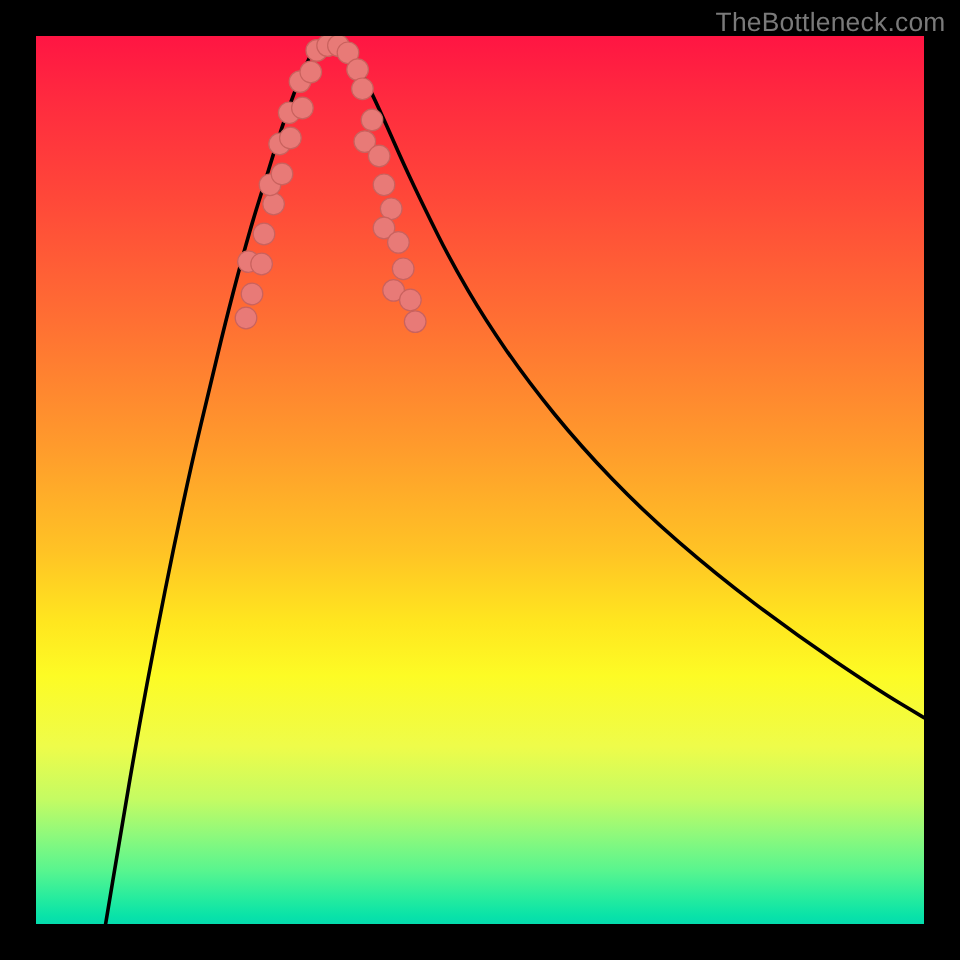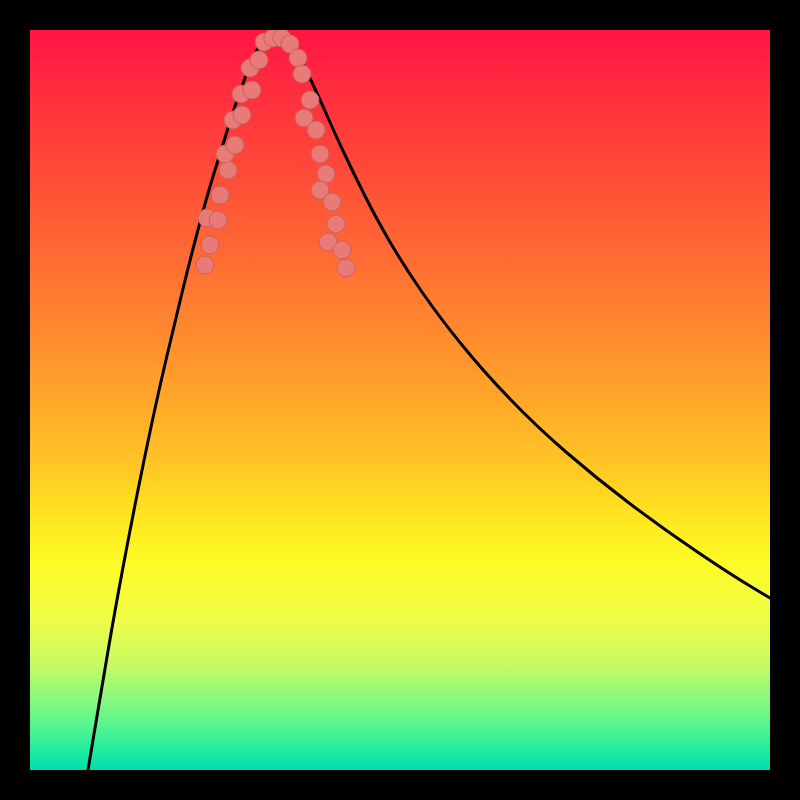--- a/index.html
+++ b/index.html
@@ -59,20 +59,21 @@
     left: 0;
     top: 0;
     width: 740px;
     height: 740px;
   }
 </style>
 </head>
 <body>
 
 <div class="frame">
+  <div class="watermark">TheBottleneck.com</div>
   <div class="plot">
     <svg class="curves" viewBox="0 0 740 740" preserveAspectRatio="none">
       <g id="curve-layer">
           <path d="M 58 740 Q 58 740 64 704 Q 70 668 77.5 624 Q 85 580 92.5 540 Q 100 500 107.5 462.5 Q 115 425 122.5 390 Q 130 355 137.5 323.5 Q 145 292 151.5 265 Q 158 238 164 215 Q 170 192 175 174 Q 180 156 185 140 Q 190 124 194 111 Q 198 98 201.5 87 Q 205 76 208.5 66 Q 212 56 215 48 Q 218 40 221 33 Q 224 26 227 20 T 230 14" fill="none" stroke="#000000" stroke-width="3" stroke-linecap="round"></path>
           <path d="M 262 14 Q 262 14 266 21 Q 270 28 275 38 Q 280 48 286 61 Q 292 74 299 90 Q 306 106 315 125 Q 324 144 335 166 Q 346 188 360 212 Q 374 236 392 262 Q 410 288 432 315 Q 454 342 480 369 Q 506 396 536 422 Q 566 448 599 473 Q 632 498 666 521 Q 700 544 720 556 T 740 568" fill="none" stroke="#000000" stroke-width="3" stroke-linecap="round"></path>
           <path d="M 230 14 Q 230 14 234 11 Q 238 8 242 7 Q 246 6 250 7 Q 254 8 258 11 T 262 14" fill="none" stroke="#000000" stroke-width="3" stroke-linecap="round"></path>
         </g>
       <g id="dot-layer">
           <circle cx="175" cy="235" r="9" fill="#e87a77" stroke="#c9625e" stroke-width="1"></circle>
           <circle cx="180" cy="215" r="9" fill="#e87a77" stroke="#c9625e" stroke-width="1"></circle>

